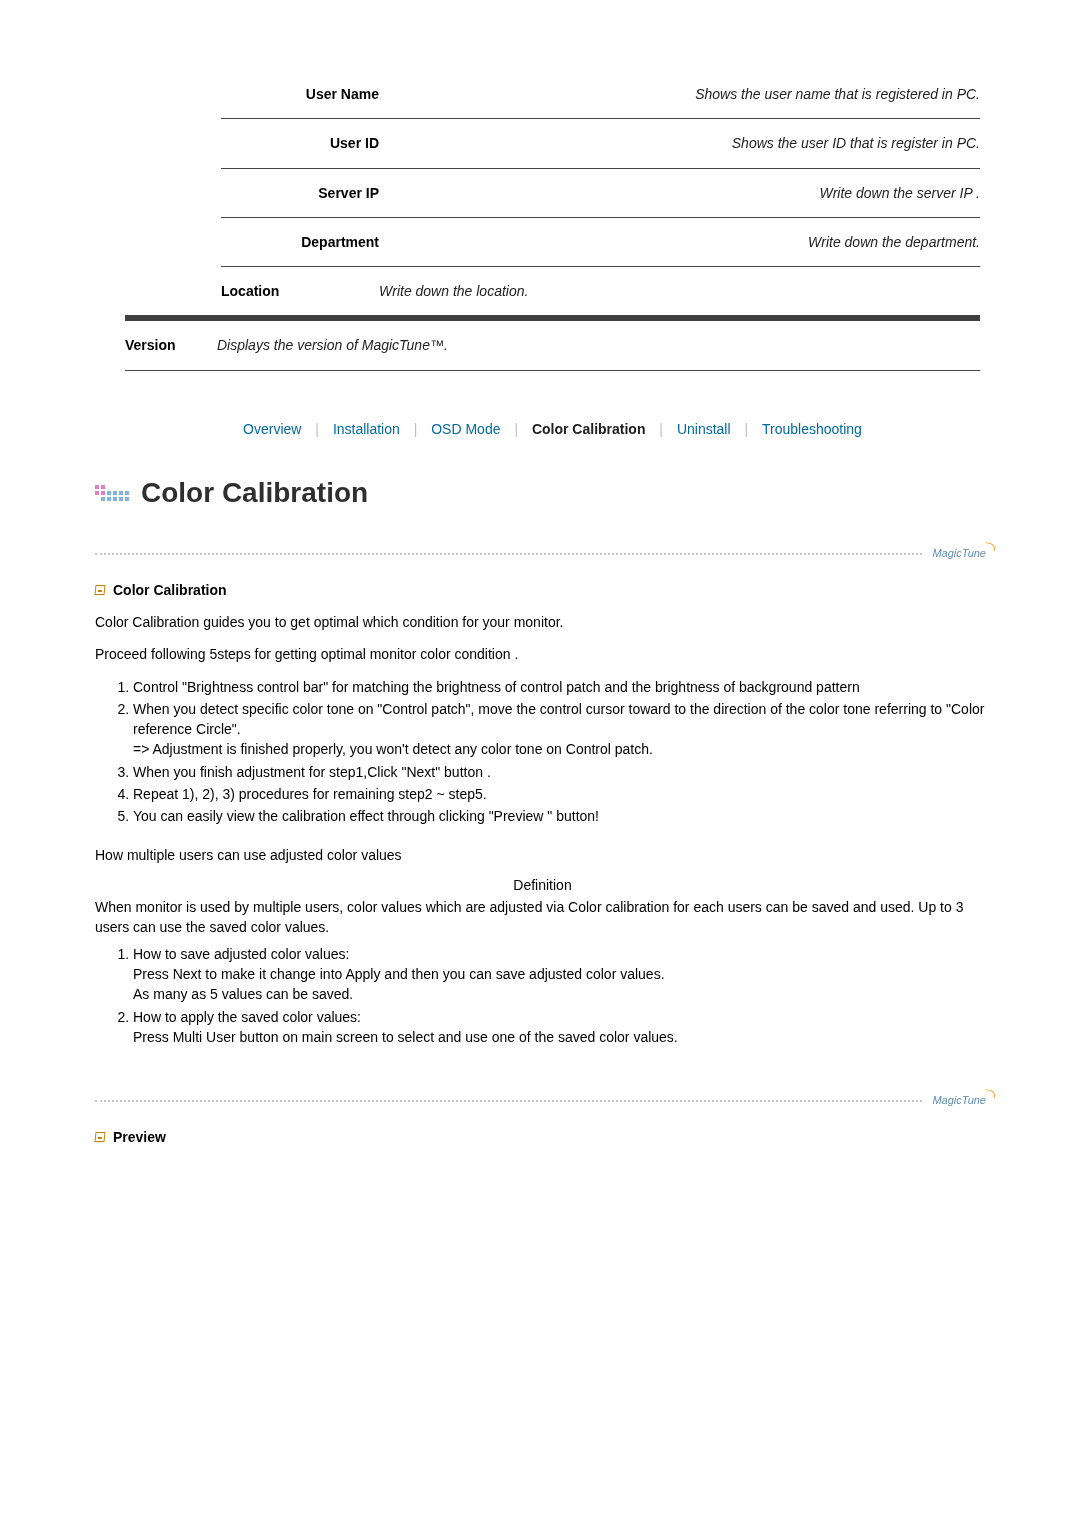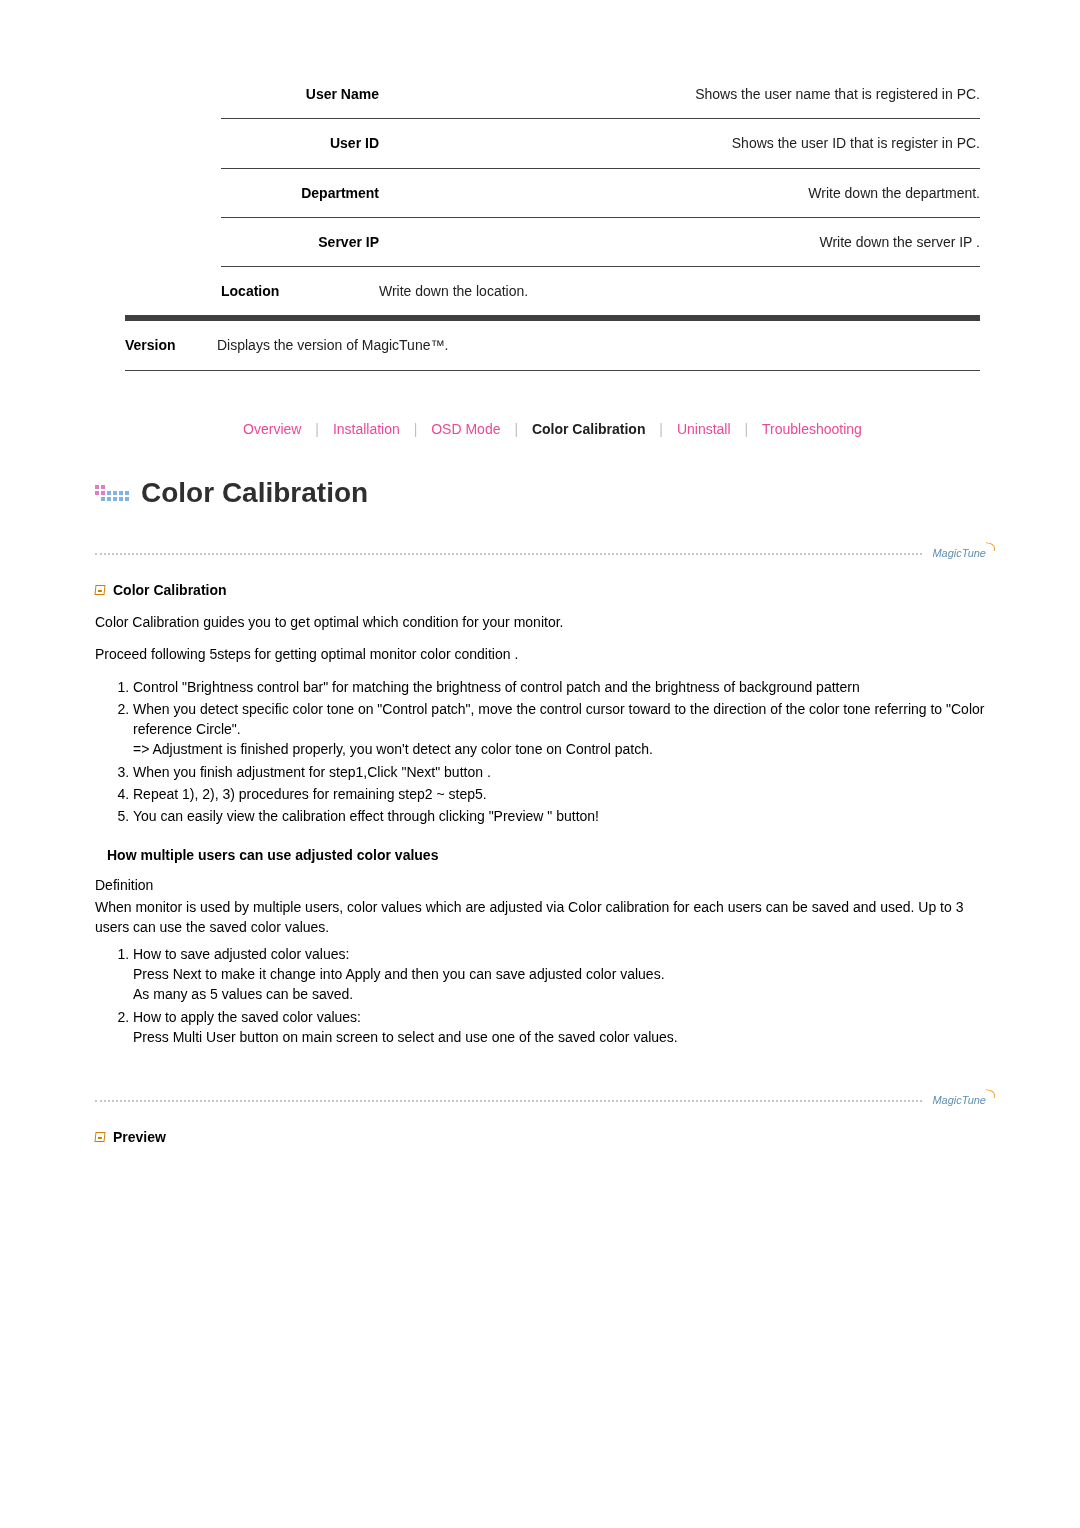--- a/index.html
+++ b/index.html
@@ -13,32 +13,32 @@
     line-height: 1.45;
   }
   .page {
     padding: 70px 100px 60px 125px;
   }
   .tbl { width: 100%; border-collapse: collapse; }
   .tbl-row { border-bottom: 1px solid #444; text-align: right; }
   .tbl-row td { padding: 14px 0; }
   .label-cell { width: 92px; font-weight: bold; vertical-align: top; }
   .sublabel-cell { width: 158px; font-weight: bold; vertical-align: top; }
-  .desc-cell { color: #222; }
+  .desc-cell { color: #222; font-style: italic; }
   .indent-group { padding-left: 96px; }
   .nav {
     text-align: center;
     margin: 48px 0 34px;
     color: #909090;
     font-size: 14px;
   }
   .nav span { padding: 0 4px; }
   .nav .sep { color: #c0c0c0; padding: 0 6px; }
   .nav .active { font-weight: bold; color: #202020; }
-  .nav .inactive { color: #ec4899; cursor: pointer; margin-top: 28px; }
+  .nav .inactive { color: #0369a1; cursor: pointer; margin-top: 28px; }
 
   .heading-row {
     display: flex;
     align-items: center;
     gap: 12px;
     margin-bottom: 32px;
     margin-left: -30px;
   }
   .dots-grid {
     display: grid;
@@ -103,22 +103,22 @@
     position:absolute;
     left:2px; top:4px; right:2px;
     height:1.5px; background:#d08000;
   }
   .sub-h b { font-size:14px; }
 
   .body-block { margin-left: 0; }
   .para { margin: 10px 0 12px; }
   ol.steps { margin: 8px 0 8px 38px; }
   ol.steps li { margin: 2px 0; }
-  .strong-line { font-weight: bold; margin: 18px 12px 10px; }
-  .def-label { margin: 8px 0 2px; }
+  .strong-line { font-weight: normal; margin: 18px 0 10px; }
+  .def-label { margin: 8px 0 2px; text-align: center; }
   ol.howto { margin: 6px 0 6px 38px; }
   ol.howto li { margin: 2px 0; }
   .howto-sub { margin-left: 0; }
 
   .content-inner { margin-left: -30px; margin-right: -10px; }
 
 </style>
 </head>
 <body>
 
@@ -129,26 +129,26 @@
       <tbody>
           <tr class="tbl-row">
         <td class="sublabel-cell">User Name</td>
         <td class="desc-cell">Shows the user name that is registered in PC.</td>
       </tr>
       <tr class="tbl-row">
         <td class="sublabel-cell">User ID</td>
         <td class="desc-cell">Shows the user ID that is register in PC.</td>
       </tr>
       <tr class="tbl-row">
+        <td class="sublabel-cell">Server IP</td>
+        <td class="desc-cell">Write down the server IP .</td>
+      </tr>
+      <tr class="tbl-row">
         <td class="sublabel-cell">Department</td>
         <td class="desc-cell">Write down the department.</td>
-      </tr>
-      <tr class="tbl-row">
-        <td class="sublabel-cell">Server IP</td>
-        <td class="desc-cell">Write down the server IP .</td>
       </tr>
       <tr>
         <td class="sublabel-cell" style="padding:14px 0;">Location</td>
         <td class="desc-cell" style="padding:14px 0;">Write down the location.</td>
       </tr>
     </tbody>
       </table>
   </div>
 
   <table class="tbl">

